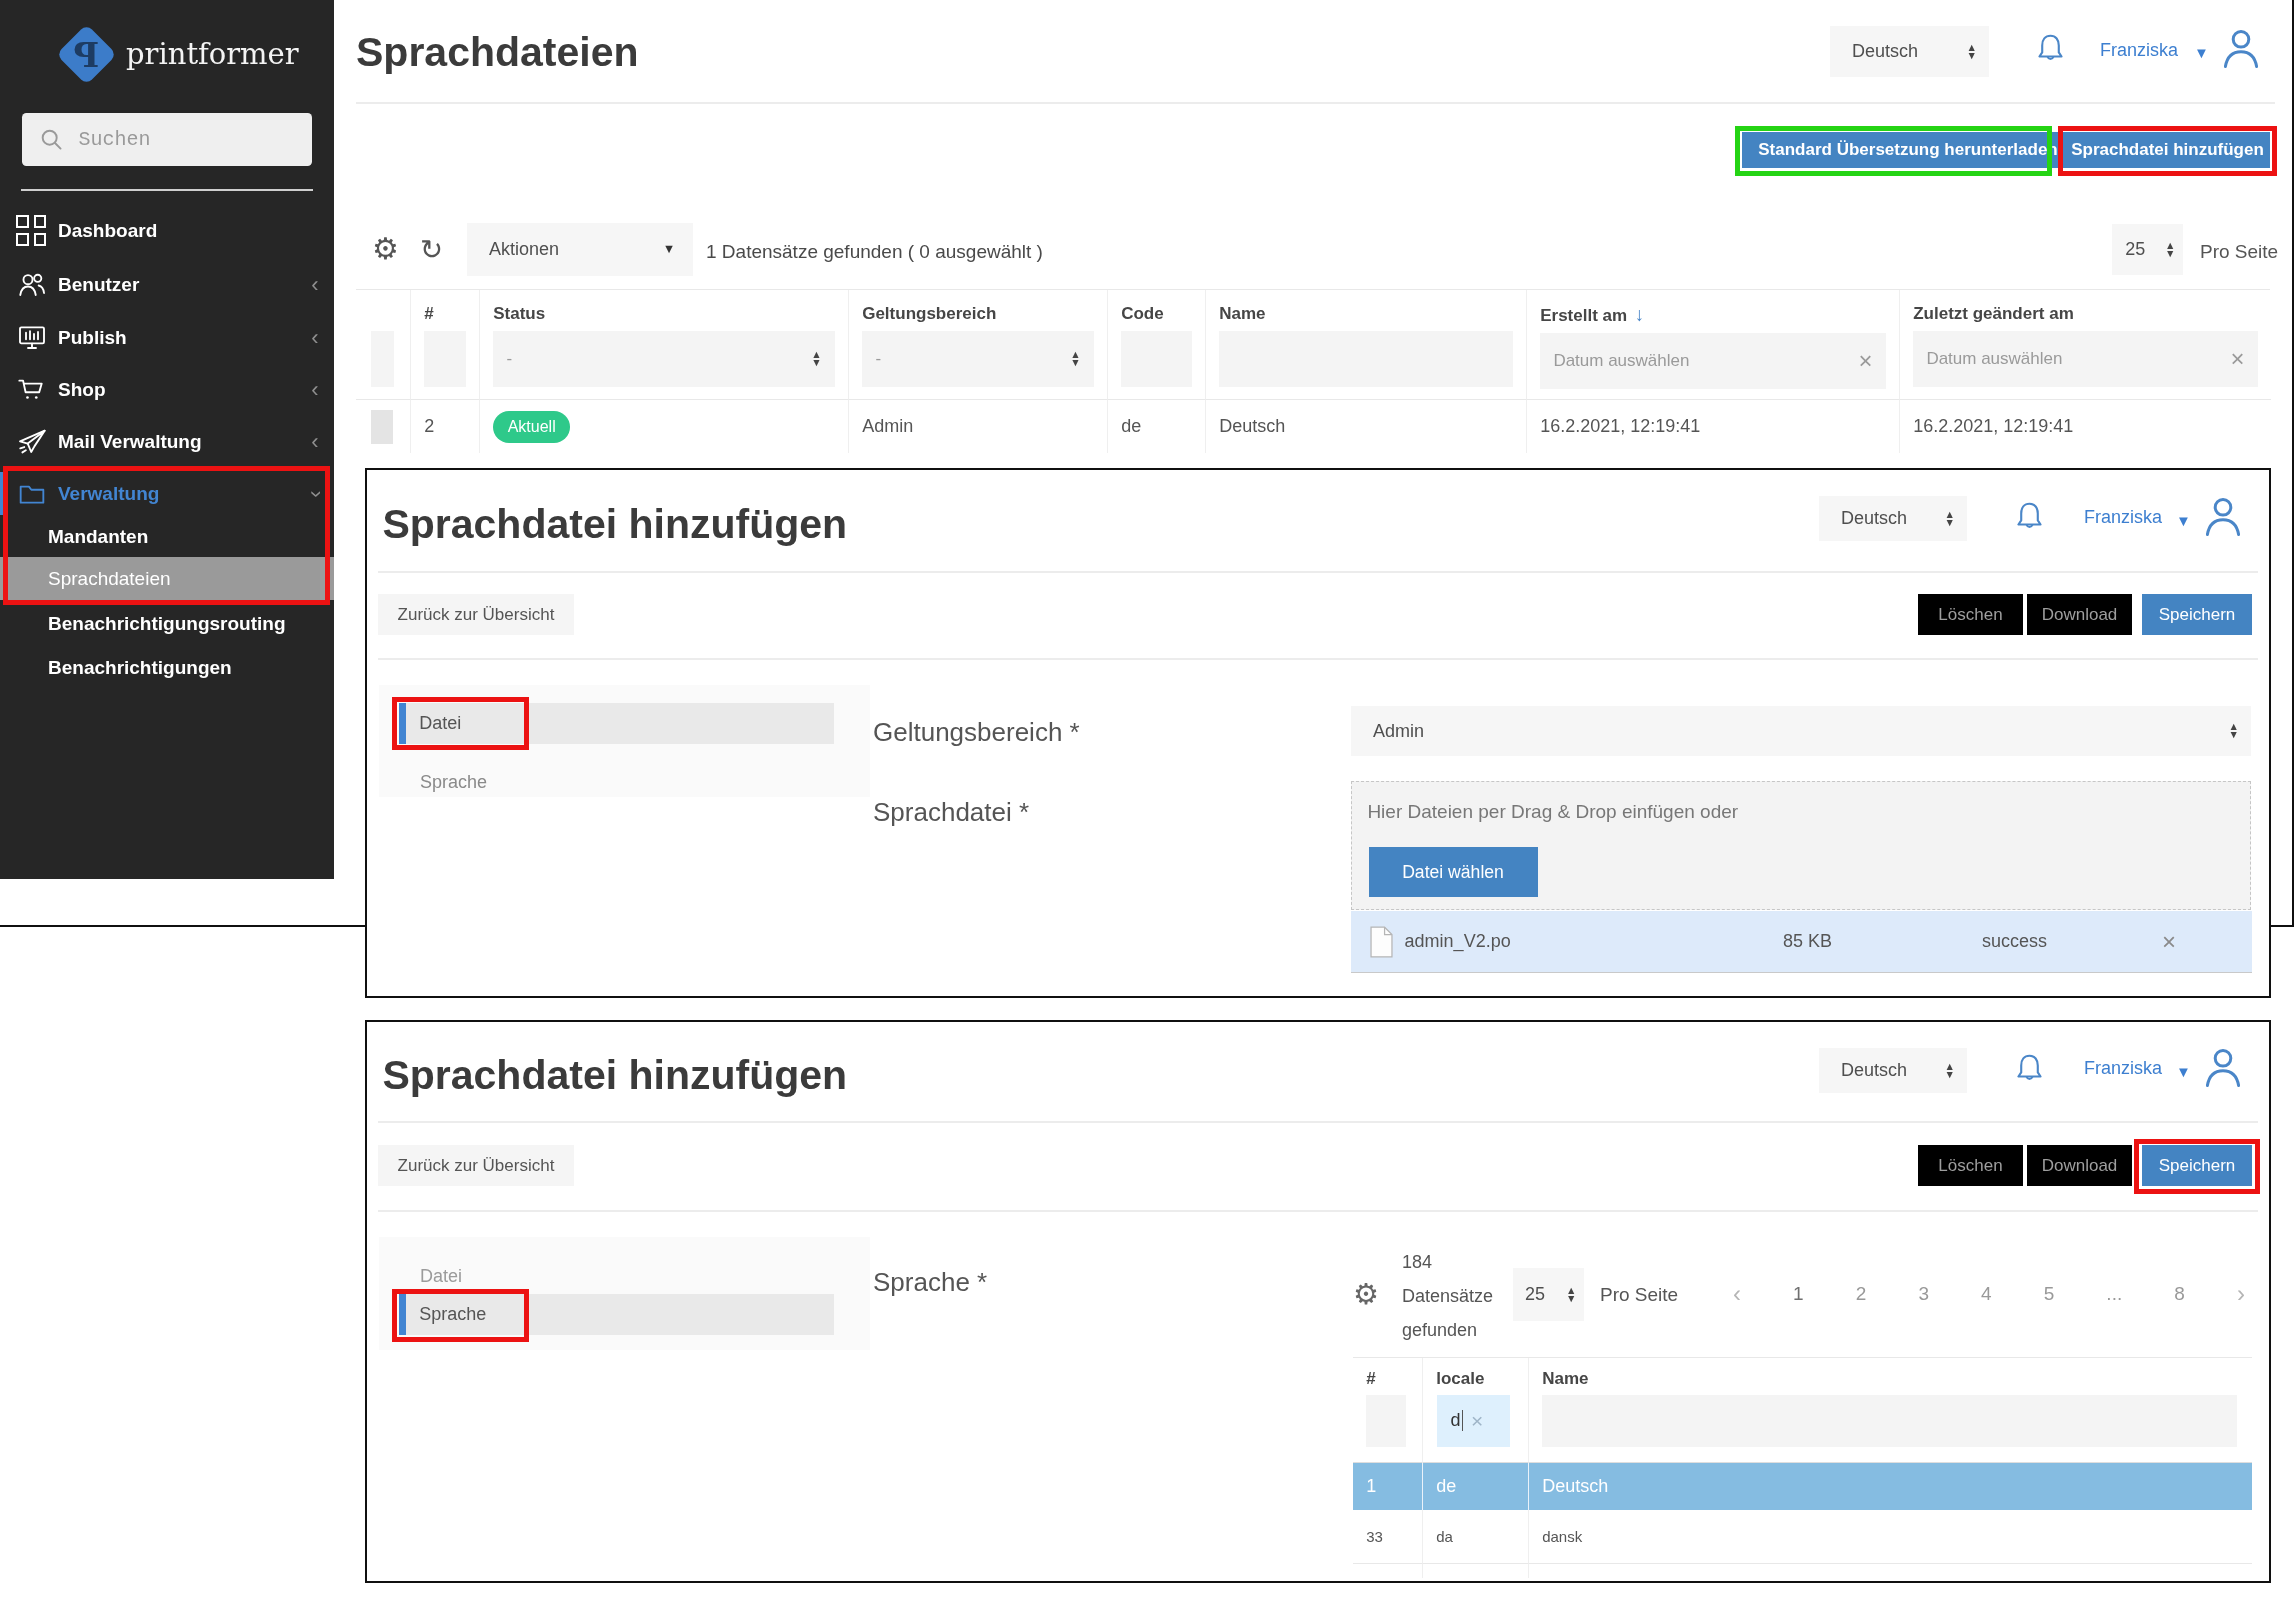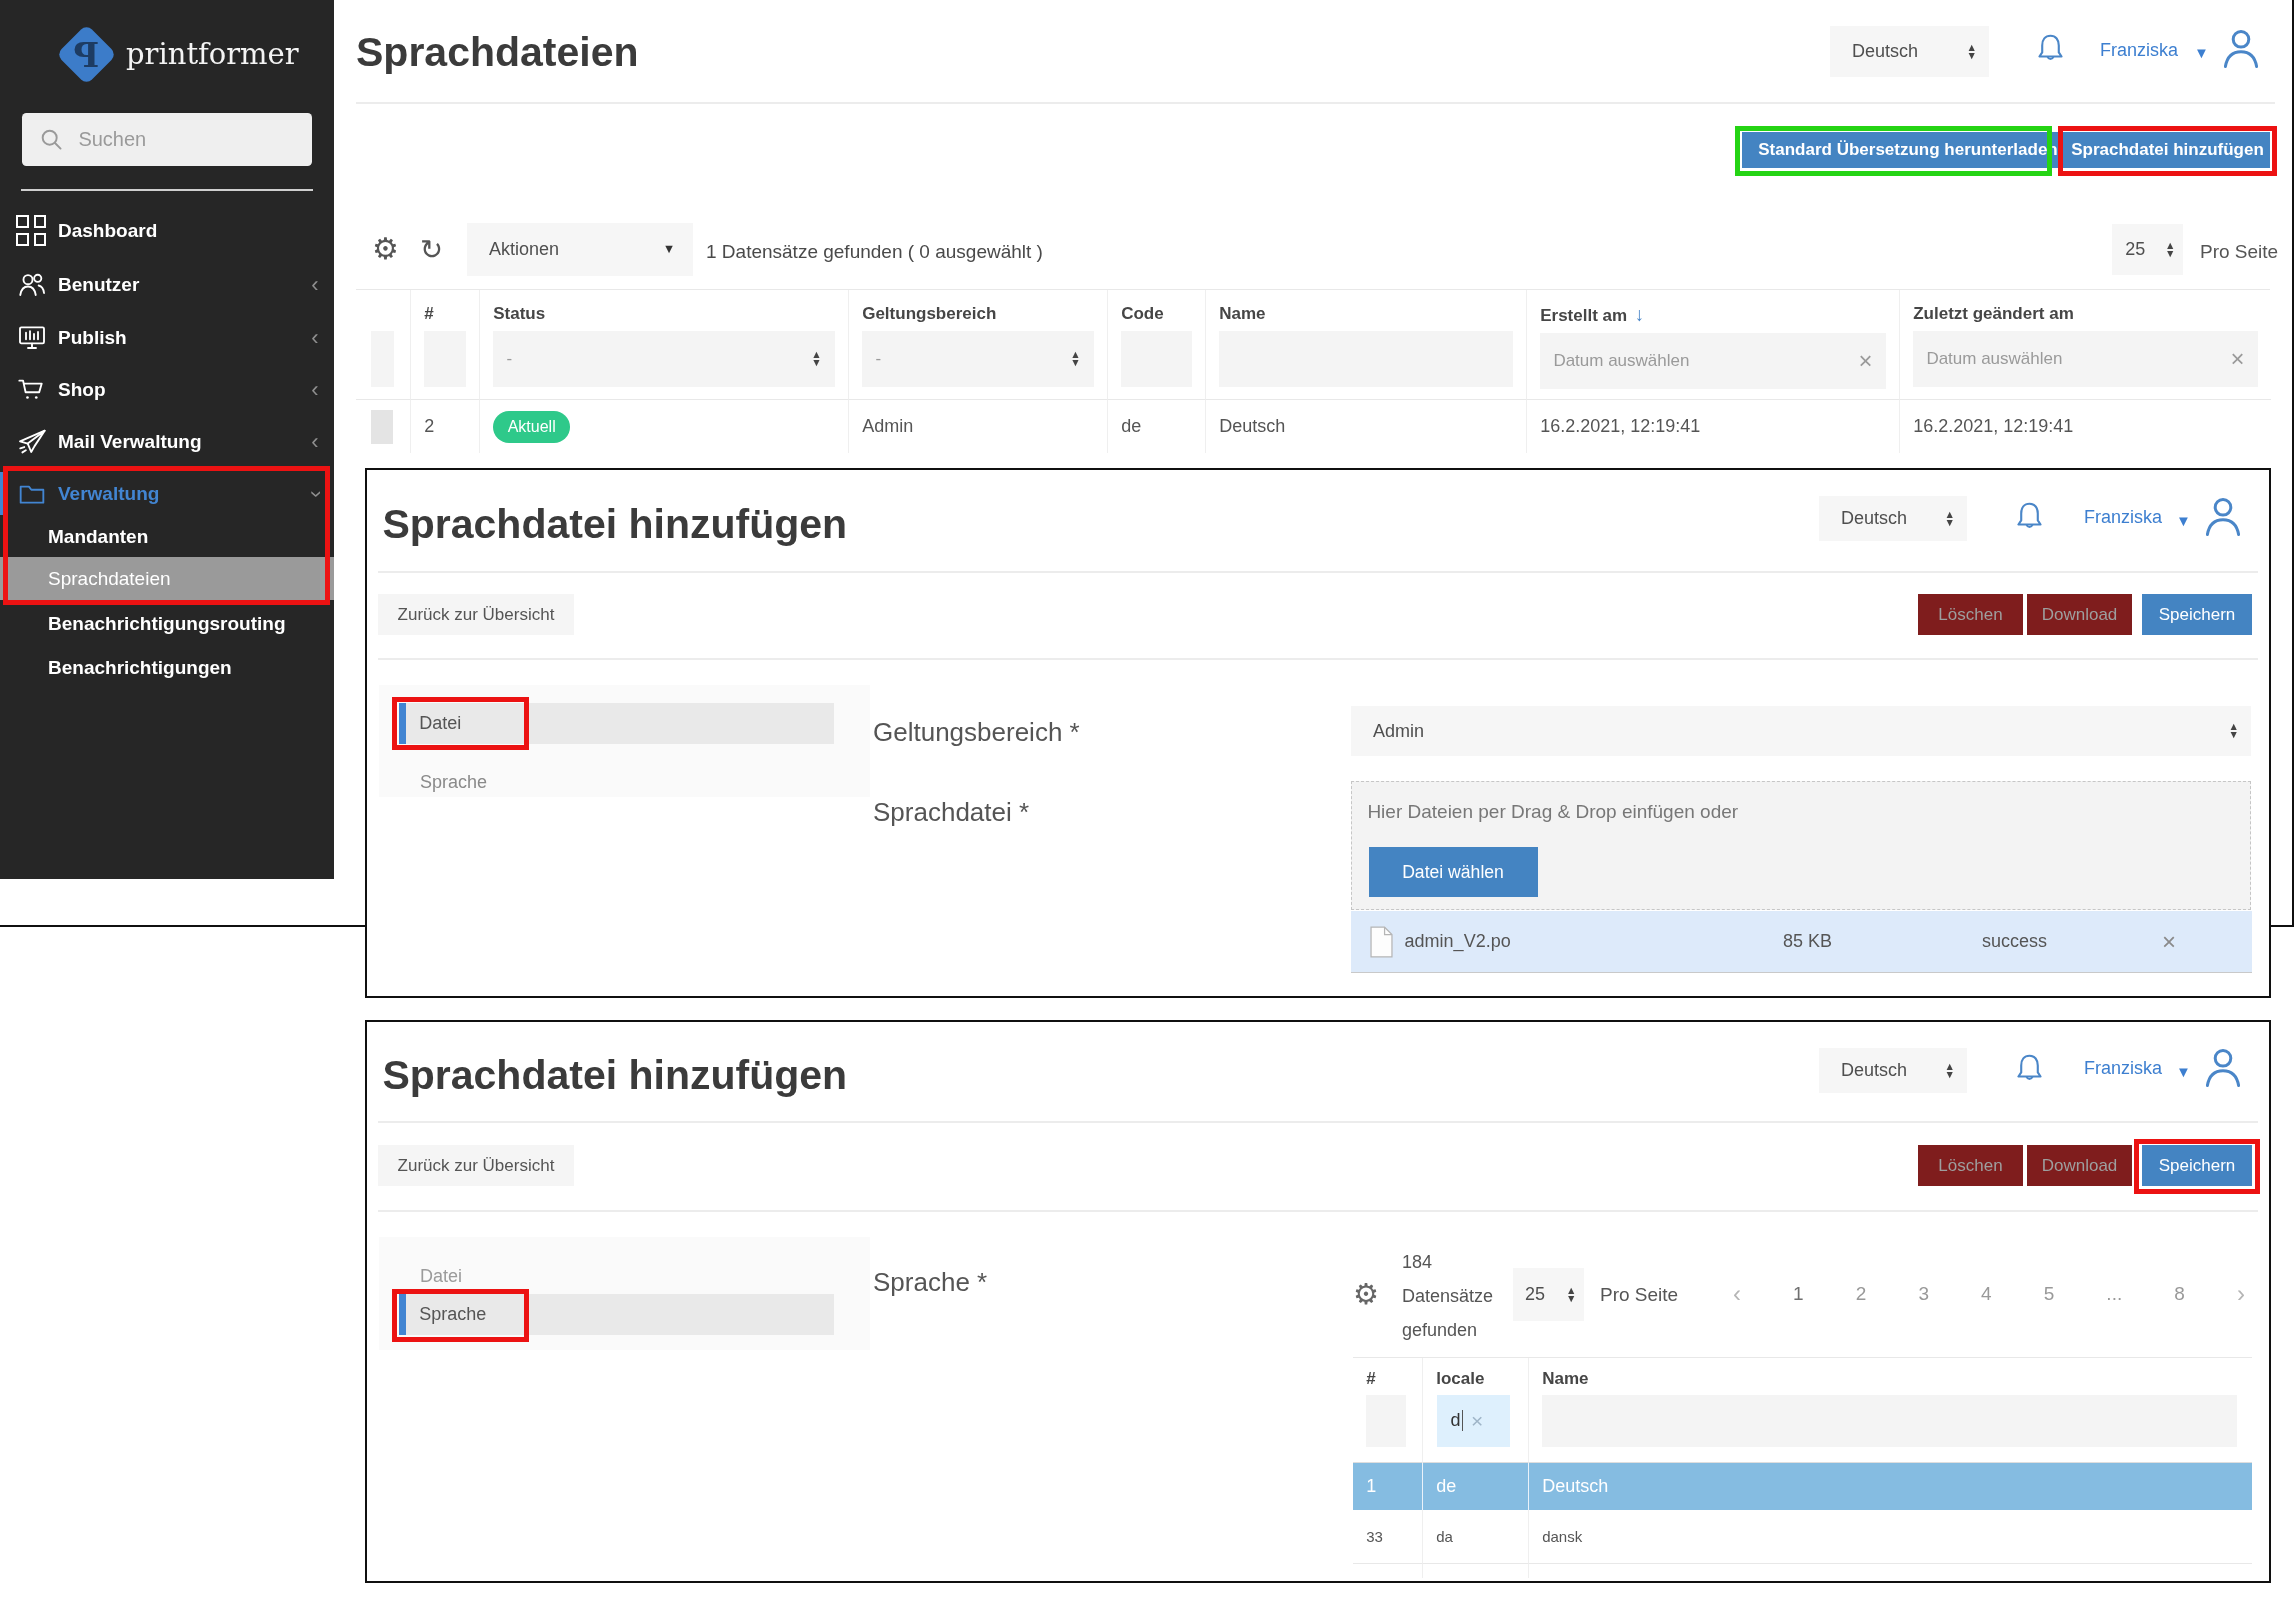--- a/index.html
+++ b/index.html
@@ -10,21 +10,21 @@
   .top-shot{position:absolute;left:0;top:0;width:2294px;height:927px;background:#fff;
     border-right:2.2px solid #101010;border-bottom:2.2px solid #101010;z-index:1}
   
   .sidebar{position:absolute;left:0;top:0;width:334px;height:879px;background:#262626;color:#fff}
   .logo-diamond{position:absolute;left:65px;top:33px;width:43px;height:43px;background:#3c7cc9;border-radius:7.7px;transform:rotate(45deg)}
   .logo-glyph{position:absolute;left:65px;top:32px;width:43px;height:46px;display:flex;align-items:center;justify-content:center;
     font-family:"DejaVu Serif",serif;font-weight:700;font-size:34px;color:#1d3c63;transform:scaleX(-1)}
   .logo-text{position:absolute;left:126px;top:37px;font-family:"DejaVu Serif",serif;font-size:29px;color:#f4f4f4}
   .searchbox{position:absolute;left:22px;top:113px;width:290px;height:53px;background:#efefef;border-radius:4.4px;display:flex;align-items:center}
   .searchbox svg{width:29px;height:29px;margin-left:15.4px;fill:none;stroke:#9a9a9a;stroke-width:1.6;stroke-linecap:round}
-  .searchbox input{border:none;outline:none;background:transparent;font-family:Liberation Sans, sans-serif;
+  .searchbox input{border:none;outline:none;background:transparent;font-family:Liberation Mono, monospace;
     font-size:20px;color:#777;margin-left:12px;width:209px}
   .searchbox input::placeholder{color:#9a9a9a}
   .sdivider{position:absolute;left:21px;top:189px;width:292px;height:1.7px;background:#cfcfcf}
   .srow{position:absolute;left:0;width:334px;height:43px;display:flex;align-items:center;padding-left:16px;cursor:pointer}
   .nicon{width:42px;display:flex;align-items:center}
   .nicon svg{width:32px;height:32px;fill:none;stroke:#fff;stroke-width:1.4;stroke-linecap:round;stroke-linejoin:round}
   .nlbl{font-size:19px;font-weight:700;color:#fff;white-space:nowrap}
   .chev{position:absolute;right:15.4px;font-size:22px;color:#8f8f8f;line-height:1}
   .rot{display:inline-block;transform:rotate(-90deg)}
   .srow.sub{padding-left:48px}
@@ -38,21 +38,21 @@
   
   .pagetitle{font-size:41px;color:#3b3b3b}
   .selbox{position:absolute;background:#f6f6f6;display:flex;align-items:center}
   .stxt{margin-left:22px;font-size:18px;color:#4f4f4f;flex:1;white-space:nowrap}
   .caret{margin-right:17.6px;font-size:12.7px;color:#333;line-height:1}
   .sortglyph{display:flex;flex-direction:column;align-items:center;margin-right:12px;color:#444}
   .sortglyph span{font-size:10.5px;line-height:.72}
   .divider{position:absolute;height:1.7px;background:#ececec}
   .btn{position:absolute;display:flex;align-items:center;justify-content:center;font-size:17px;cursor:pointer;white-space:nowrap}
   .btn.gray{background:#f5f5f5;color:#555}
-  .btn.muted{background:#7f1d1d;color:#9e9e9e}
+  .btn.muted{background:#000000;color:#9e9e9e}
   .btn.blue{background:#4484c2;color:#fff}
   .btn.bold{font-weight:700}
   .userbar-bell svg{width:39px;height:44px;fill:none;stroke:#4a86c8;stroke-width:1.3;stroke-linecap:round;stroke-linejoin:round}
   .userbar-person svg{width:48px;height:51px;fill:none;stroke:#4a86c8;stroke-width:1.5;stroke-linecap:round;stroke-linejoin:round}
   .uname{font-size:18px;color:#3d7fd0}
   .ucaret{font-size:15px;color:#3d7fd0}
   .glyph{line-height:1}
   
   .tbl{position:absolute;display:grid;border-top:1.7px solid #e8e8e8;background:#fff}
   .th{height:109px;border-right:1.1px solid #efefef;padding:14.3px 13.2px 0;overflow:hidden}

